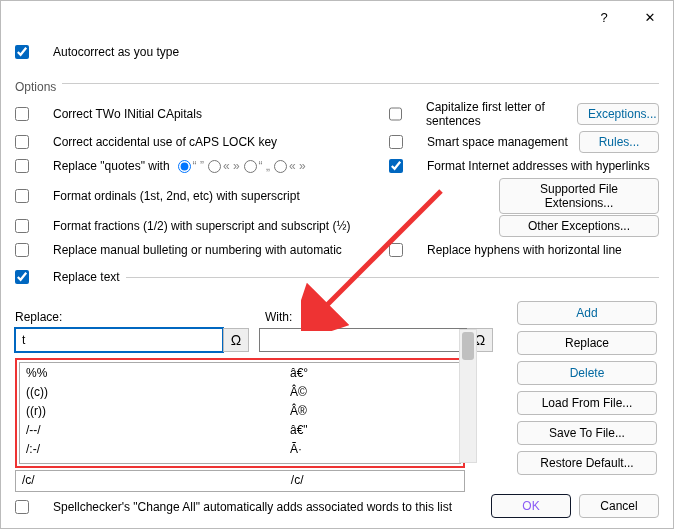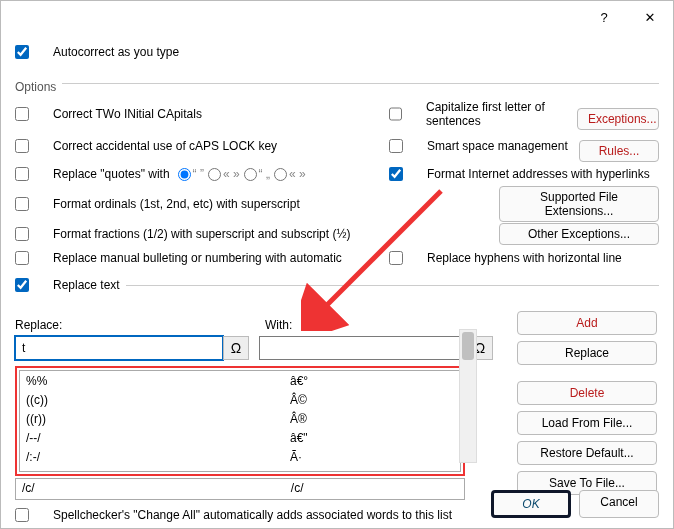--- a/index.html
+++ b/index.html
@@ -13,21 +13,21 @@
   .cb input { width: 14px; height: 14px; margin: 0; accent-color: #0067c0; }
   .fieldset-label { font-size: 12px; color: #555; margin-top: 8px; }
   .fieldset-line { flex: 1; height: 1px; background: #ccc; margin-left: 6px; margin-top: 1px; }
   .fieldset-head { display: flex; align-items: center; }
   .row { display: flex; justify-content: space-between; align-items: center; min-height: 24px; }
   .col-left { width: 360px; }
   .col-right { width: 270px; }
   .btn { border: 1px solid #bbb; background: #fafafa; border-radius: 4px; font-size: 12px; padding: 3px 10px; min-width: 80px; text-align: center; display: inline-block; }
   .btn.wide { width: 160px; }
   .btn.full { width: 140px; padding: 4px 8px; }
-  .btn.disabled { color: #b91c1c; margin-top: 10px; }
+  .btn.disabled { color: #0369a1; }
   .radio-group { display: inline-flex; align-items: center; gap: 4px; font-size: 12px; color: #888; }
   .radio-item { display: inline-flex; align-items: center; gap: 2px; }
   .radio-item input { margin: 0; }
   .replace-area { margin-top: 24px; }
   .replace-labels { display: flex; gap: 10px; }
   .replace-labels > div:first-child { width: 240px; }
   .replace-inputs { display: flex; gap: 0; margin-top: 4px; align-items: stretch; }
   .txtinput { border: 1px solid #7a7a7a; height: 24px; padding: 2px 6px; font-size: 12px; flex: 0 0 auto; }
   .txtinput.focus { border: 1px solid #0067c0; outline: 1px solid #0067c0; }
   .omega-btn { width: 26px; height: 24px; border: 1px solid #bbb; background: #eee; display: flex; align-items: center; justify-content: center; font-size: 14px; }
@@ -37,21 +37,21 @@
   .list-inner td { padding: 1px 6px; height: 19px; }
   .list-inner td:first-child { width: 60%; }
   .extra-row { border: 1px solid #aaa; width: 450px; height: 22px; margin-top: 2px; display: flex; font-size: 12px; }
   .extra-row > div { padding: 2px 6px; }
   .extra-row > div:first-child { width: 60%; }
   .scrollbar { position: absolute; right: 196px; top: 328px; width: 18px; height: 134px; background: #f0f0f0; border: 1px solid #ddd; }
   .scrollbar .thumb { position: absolute; left: 2px; top: 2px; width: 12px; height: 28px; background: #c0c0c0; border-radius: 3px; }
   .side-buttons { position: absolute; right: 16px; top: 300px; width: 140px; display: flex; flex-direction: column; gap: 6px; }
   .footer { position: absolute; bottom: 10px; right: 14px; display: flex; gap: 8px; }
   .footer .btn { min-width: 80px; padding: 4px 16px; }
-  .footer .btn.primary { border: 3px solid #0f172a; color: #0c4a6e; font-style: italic; }
+  .footer .btn.primary { border: 1px solid #0f172a; color: #8b5cf6; }
   .arrow { position: absolute; pointer-events: none; }
   .smallgap { height: 4px; }
 </style>
 </head>
 <body>
 
 <div class="dialog">
   <div class="titlebar">
     <div class="titlebar-buttons">
       <div class="tbtn">?</div>
@@ -244,22 +244,22 @@
 
   <div class="scrollbar">
     <div class="thumb"></div>
   </div>
 
   <div class="side-buttons">
     <span class="btn full disabled">Add</span>
     <span class="btn full">Replace</span>
     <span class="btn full disabled">Delete</span>
     <span class="btn full">Load From File...</span>
+    <span class="btn full">Save To File...</span>
     <span class="btn full">Restore Default...</span>
-    <span class="btn full">Save To File...</span>
   </div>
 
   <div class="footer">
     <span class="btn primary">OK</span>
     <span class="btn">Cancel</span>
   </div>
 
   <svg class="arrow" style="left:300px; top:180px;" width="160" height="150">
     <defs>
       <marker id="ah" markerWidth="12" markerHeight="12" refX="2" refY="6" orient="auto">

